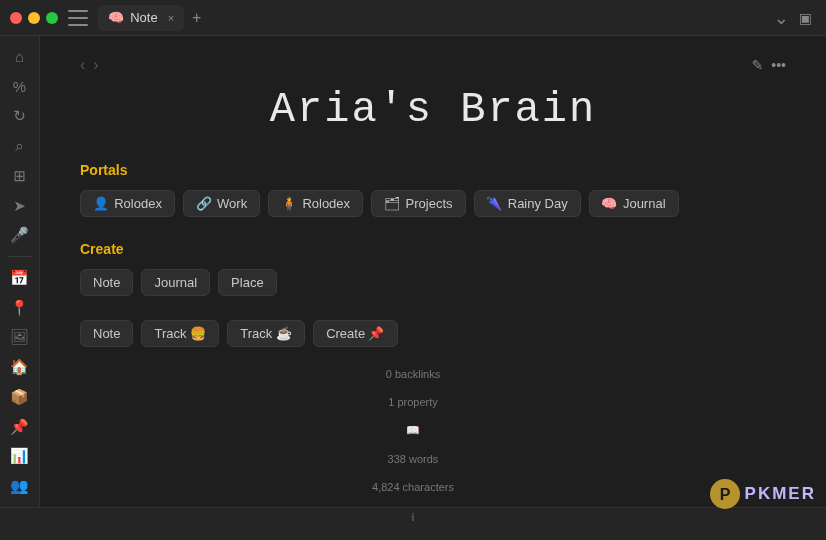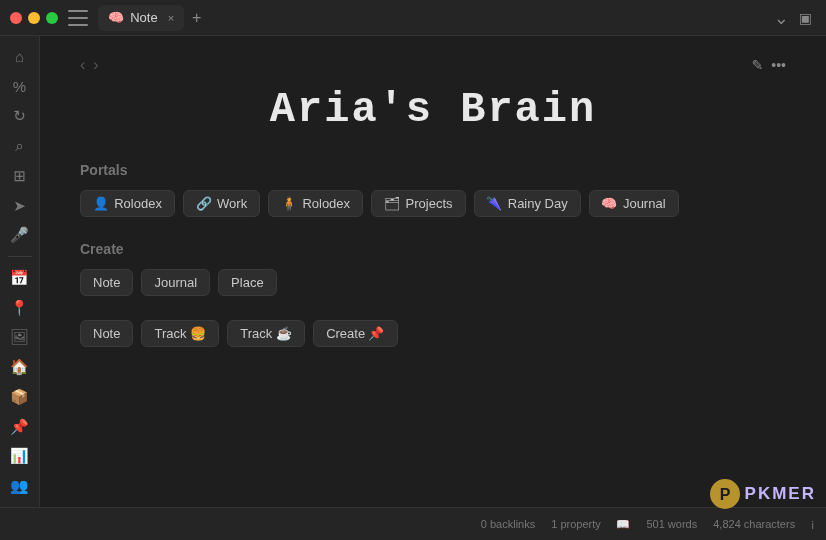--- a/index.html
+++ b/index.html
@@ -143,31 +143,31 @@
     .content {
       flex: 1;
       padding: 20px 40px;
       overflow-y: auto;
       position: relative;
     }
 
     .page-title {
       font-family: 'Courier New', 'Courier', monospace;
       font-size: 42px;
-      font-weight: bold;
+      font-weight: normal;
       color: #e8e8e8;
       text-align: center;
       margin-bottom: 28px;
       letter-spacing: 2px;
     }
 
     .section-heading {
       font-size: 14px;
       font-weight: 600;
-      color: #737373;
+      color: #eab308;
       margin-bottom: 12px;
     }
 
     .section {
       margin-bottom: 24px;
     }
 
     .pill-row {
       display: flex;
       flex-wrap: wrap;
@@ -193,20 +193,21 @@
       background-color: #252525;
       border-top: 1px solid #333;
       display: flex;
       align-items: center;
       padding: 16px 12px;
       gap: 16px;
       font-size: 11px;
       color: #777;
       flex-shrink: 0;
       justify-content: flex-end;
+      flex-direction: column;
     }
 
     .top-right-actions {
       display: flex;
       align-items: center;
       gap: 10px;
       margin-left: auto;
       padding-right: 4px;
     }
   </style>
@@ -326,16 +327,16 @@
       <span style="font-size:17px;font-weight:bold;color:#c4b5fd;letter-spacing:2px;">PKMER</span>
     </div>
 
   </div>
 </div>
 
 <div class="bottom-bar">
   <span>0 backlinks</span>
   <span>1 property</span>
   <span>📖</span>
-  <span>501 words</span>
+  <span>338 words</span>
   <span>4,824 characters</span>
   <span>ℹ</span>
 </div>
 
 </body></html>

